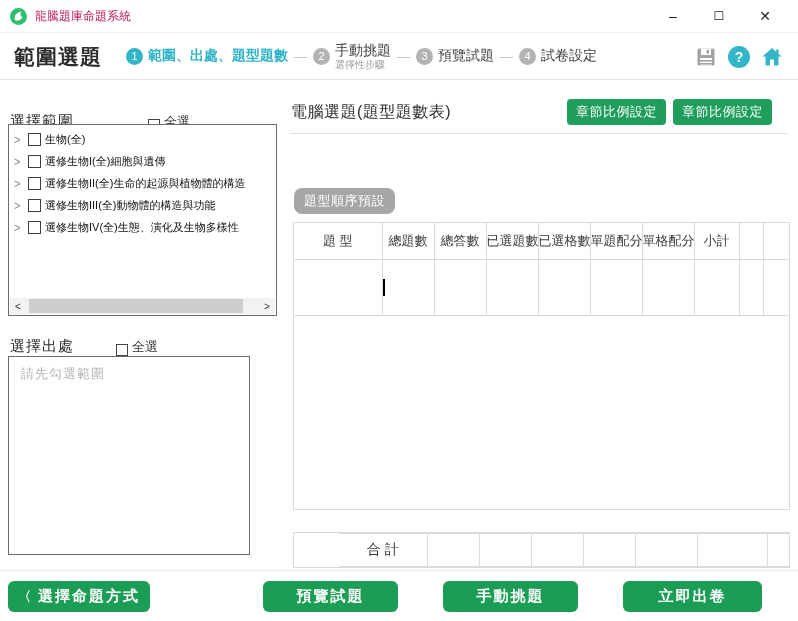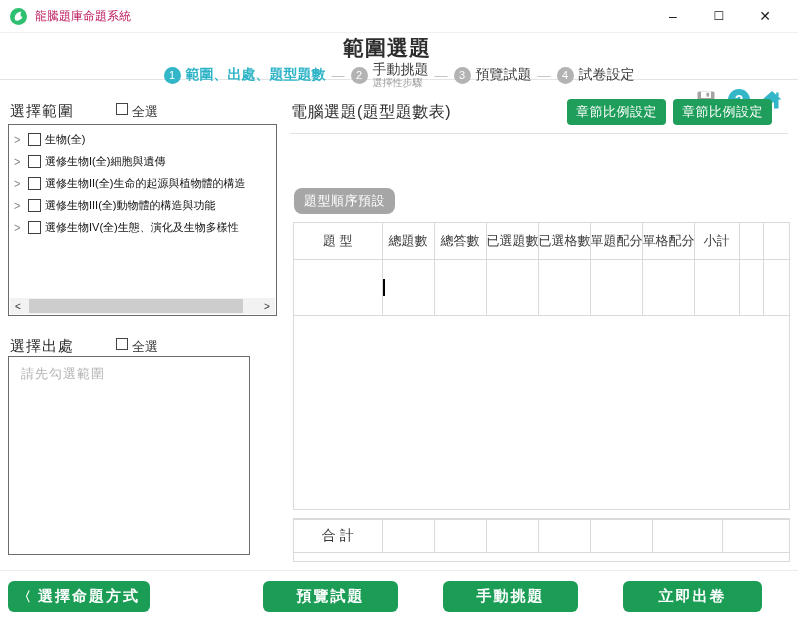--- a/index.html
+++ b/index.html
@@ -8,39 +8,39 @@
 
   
   .titlebar { position:absolute; left:0; top:0; width:798px; height:33px; background:#fff; border-bottom:1px solid #f0f0f0; display:flex; align-items:center; padding:0 10px; }
   .app-icon { width:17px; height:17px; margin-right:8px; display:inline-block; }
   .app-title { font-size:12px; color:#be185d; }
   .win-controls { margin-left:auto; display:flex; align-items:center; }
   .win-btn { width:46px; height:30px; display:flex; align-items:center; justify-content:center; font-size:14px; color:#222; cursor:default; }
   .win-btn.max { font-size:12px; }
 
   
-  .header { position:absolute; left:0; top:34px; width:798px; height:46px; border-bottom:1px solid #e4e4e4; display:flex; align-items:center; padding:0 14px;flex-direction:column; }
+  .header { position:absolute; left:0; top:34px; width:798px; height:46px; border-bottom:1px solid #e4e4e4; display:flex; align-items:center; padding:0 14px; }
   .page-title { font-size:21px; font-weight:600; color:#2d2d2d; letter-spacing:1px; margin-right:24px; }
   .steps { display:flex; align-items:center; }
   .step { display:flex; align-items:center; }
   .step-circle { width:17px; height:17px; border-radius:50%; background:#b3b3b3; color:#fff; font-size:11px; display:flex; align-items:center; justify-content:center; margin-right:5px; flex:none; }
   .step.active .step-circle { background:#32b6c8; }
   .step-label { font-size:14px; color:#3c3c3c; white-space:nowrap; }
   .step.active .step-label { color:#2cb3c6; font-weight:700; }
   .step-text2 { display:flex; flex-direction:column; line-height:1.1; }
   .step-sub { font-size:10px; color:#9a9a9a; white-space:nowrap; }
   .step-dash { color:#bdbdbd; font-size:13px; margin:0 6px; }
   .header-icons { margin-left:auto; display:flex; align-items:center; gap:10px; }
   .hicon { width:24px; height:24px; display:flex; align-items:center; justify-content:center; }
   .help-circle { width:22px; height:22px; border-radius:50%; background:#32b6c8; color:#fff; font-size:14px; font-weight:700; display:flex; align-items:center; justify-content:center; }
 
   
   .sec-label-row { position:absolute; display:flex; align-items:center; }
   .sec-title { font-size:15px; color:#2d2d2d; letter-spacing:1px; }
-  .select-all { display:flex; align-items:flex-start; margin-left:42px; }
+  .select-all { display:flex; align-items:flex-end; margin-left:42px; }
   .cbx { width:12px; height:12px; border:1px solid #444; background:#fff; margin-right:4px; flex:none; }
   .select-all-label { font-size:13px; color:#333; }
 
   .listbox1 { position:absolute; left:8px; top:124px; width:269px; height:192px; border:1px solid #6b6b6b; background:#fff; overflow:hidden; }
   .tree { padding-top:3px; }
   .tree-item { display:flex; align-items:center; height:22px; padding-left:5px; white-space:nowrap; overflow:hidden; }
   .tree-chevron { color:#8a8a8a; font-size:11px; width:12px; flex:none; transform:scaleY(1.2); }
   .tree-cbx { width:13px; height:13px; border:1px solid #3f3f3f; background:#fff; margin:0 4px 0 2px; flex:none; }
   .tree-label { font-size:11px; color:#111; }
 
@@ -65,21 +65,21 @@
   table.qtable { border-collapse:collapse; table-layout:fixed; width:100%; }
   table.qtable th, table.qtable td { border:1px solid #dadada; font-weight:400; font-size:13px; color:#3a3a3a; padding:0; overflow:hidden; white-space:nowrap; }
   table.qtable tr.hdr th { height:36px; border-top:none; }
   table.qtable tr.hdr th:first-child { border-left:none; }
   table.qtable tr.hdr th:last-child { border-right:none; }
   table.qtable tr.datarow td { height:56px; }
   table.qtable tr.datarow td:first-child { border-left:none; }
   table.qtable tr.datarow td:last-child { border-right:none; }
   .caret { display:inline-block; width:2px; height:17px; background:#000; vertical-align:middle; }
 
-  .total-box { position:absolute; left:293px; top:518px; width:497px; height:44px; border:1px solid #dadada; }
+  .total-box { position:absolute; left:293px; top:532px; width:497px; height:36px; border:1px solid #dadada;padding-left:45px; }
   table.totaltable { border-collapse:collapse; table-layout:fixed; width:100%; height:34px; }
   table.totaltable td { border:1px solid #dadada; font-size:14px; color:#333; text-align:center; }
   table.totaltable td:first-child { border-left:none; }
   table.totaltable td:last-child { border-right:none; }
 
   
   .footer-sep { position:absolute; left:0; top:570px; width:798px; border-top:1px solid #ececec; }
   .btn-green-lg { position:absolute; top:581px; height:31px; background:#1b9d55; color:#fff; border:none; border-radius:6px; font-size:15px; font-weight:700; letter-spacing:2px; font-family:inherit; display:flex; align-items:center; justify-content:center; }
   .back-chevron { font-size:13px; font-weight:700; margin-right:5px; }
 </style>
@@ -143,21 +143,21 @@
       <span class="help-circle">?</span>
       <span class="hicon">
         <svg width="24" height="24" viewBox="0 0 24 24">
           <path d="M12 3 L2.5 11.5 L5.5 11.5 L5.5 20.5 L10 20.5 L10 14.5 L14 14.5 L14 20.5 L18.5 20.5 L18.5 11.5 L21.5 11.5 Z" fill="#32b6c8"></path>
           <rect x="16.2" y="4.5" width="2.4" height="4" fill="#32b6c8"></rect>
         </svg>
       </span>
     </div>
   </div>
 
-  <div class="sec-label-row" style="left:10px; top:102px;">
+  <div class="sec-label-row" style="left:10px; top:112px;gap:32px;">
     <span class="sec-title">選擇範圍</span>
     <span class="select-all">
       <span class="cbx"></span>
       <span class="select-all-label">全選</span>
     </span>
   </div>
 
   <div class="listbox1">
     <div class="tree">
       <div class="tree-item">

